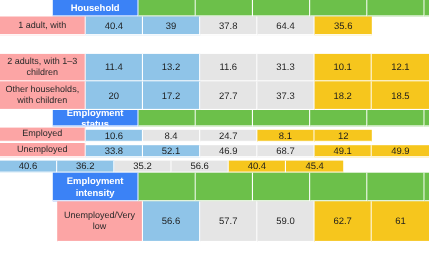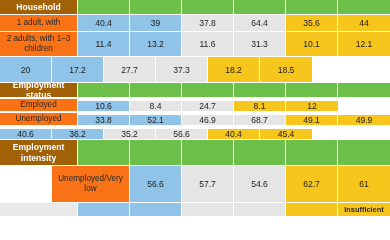--- a/index.html
+++ b/index.html
@@ -33,57 +33,58 @@
     border-right: 1.6px solid #ffffff;
     border-bottom: 1.6px solid #ffffff;
     overflow: hidden;
   }
   .cell:last-child { border-right: none; }
 
   
   .lbl {
     width: 78px;
     min-width: 78px;
-    background: #f97316;
+    background: #fca5a5;
     color: #2a2a2a;
     font-size: 8.2px;
     line-height: 10px;
     padding: 1px 3px;
     border-right: 1.6px solid #ffffff;
   }
   
   .dat {
     width: 52px;
     min-width: 52px;
     font-size: 8.6px;
     color: #1d1d1d;
   }
 
   
   .sec .lbl {
-    background: #a16207;
+    background: #3b82f6;
     color: #ffffff;
     font-weight: bold;
     font-size: 8.6px;
     line-height: 10.5px;
+    margin-left: 48px;
   }
   .sec .dat {
     background: #6cc04a;
   }
 
   
   .c-blue   { background: #8fc4e8; }
   .c-green  { background: #e5e5e5; }
   .c-yellow { background: #f6c61d; }
 
   
   .h-sec   { height: 15px; }
   .h-sec2  { height: 26px; }
   .h-r1    { height: 17px; }
-  .h-r2    { height: 25px; }
+  .h-r2    { height: 25px; margin-top: 17px; }
   .h-r3    { height: 26px; }
   .h-std   { height: 14px; align-items: flex-end; }
   .h-tall  { height: 37px; justify-content: flex-end; }
   .h-cut   { height: 14px; }
 
   .cut .lbl { background: #e9e9e9; }
   .cut .dat { font-size: 7.4px; font-weight: bold; color: #2a2a2a; }
 </style>
 </head>
 <body>
@@ -100,34 +101,34 @@
     <div class="cell dat"></div>
   </div>
 
   <div class="row h-r1">
     <div class="cell lbl">1 adult, with</div>
     <div class="cell dat c-blue">40.4</div>
     <div class="cell dat c-blue">39</div>
     <div class="cell dat c-green">37.8</div>
     <div class="cell dat c-green">64.4</div>
     <div class="cell dat c-yellow">35.6</div>
-    <div class="cell dat c-yellow">44</div>
   </div>
 
   <div class="row h-r2">
     <div class="cell lbl">2 adults, with 1–3 children</div>
     <div class="cell dat c-blue">11.4</div>
     <div class="cell dat c-blue">13.2</div>
     <div class="cell dat c-green">11.6</div>
     <div class="cell dat c-green">31.3</div>
     <div class="cell dat c-yellow">10.1</div>
     <div class="cell dat c-yellow">12.1</div>
   </div>
 
   <div class="row h-r3">
+    <div class="cell lbl">Other households, with children</div>
     <div class="cell dat c-blue">20</div>
     <div class="cell dat c-blue">17.2</div>
     <div class="cell dat c-green">27.7</div>
     <div class="cell dat c-green">37.3</div>
     <div class="cell dat c-yellow">18.2</div>
     <div class="cell dat c-yellow">18.5</div>
   </div>
 
   <div class="row sec h-sec">
     <div class="cell lbl">Employment status</div>
@@ -174,21 +175,21 @@
     <div class="cell dat"></div>
     <div class="cell dat"></div>
     <div class="cell dat"></div>
     <div class="cell dat"></div>
   </div>
 
   <div class="row h-tall">
     <div class="cell lbl">Unemployed/Very low</div>
     <div class="cell dat c-blue">56.6</div>
     <div class="cell dat c-green">57.7</div>
-    <div class="cell dat c-green">54.6</div>
+    <div class="cell dat c-green">59.0</div>
     <div class="cell dat c-yellow">62.7</div>
     <div class="cell dat c-yellow">61</div>
   </div>
 
   <div class="row h-cut cut">
     <div class="cell lbl"></div>
     <div class="cell dat c-blue"></div>
     <div class="cell dat c-blue"></div>
     <div class="cell dat c-green"></div>
     <div class="cell dat c-green"></div>

